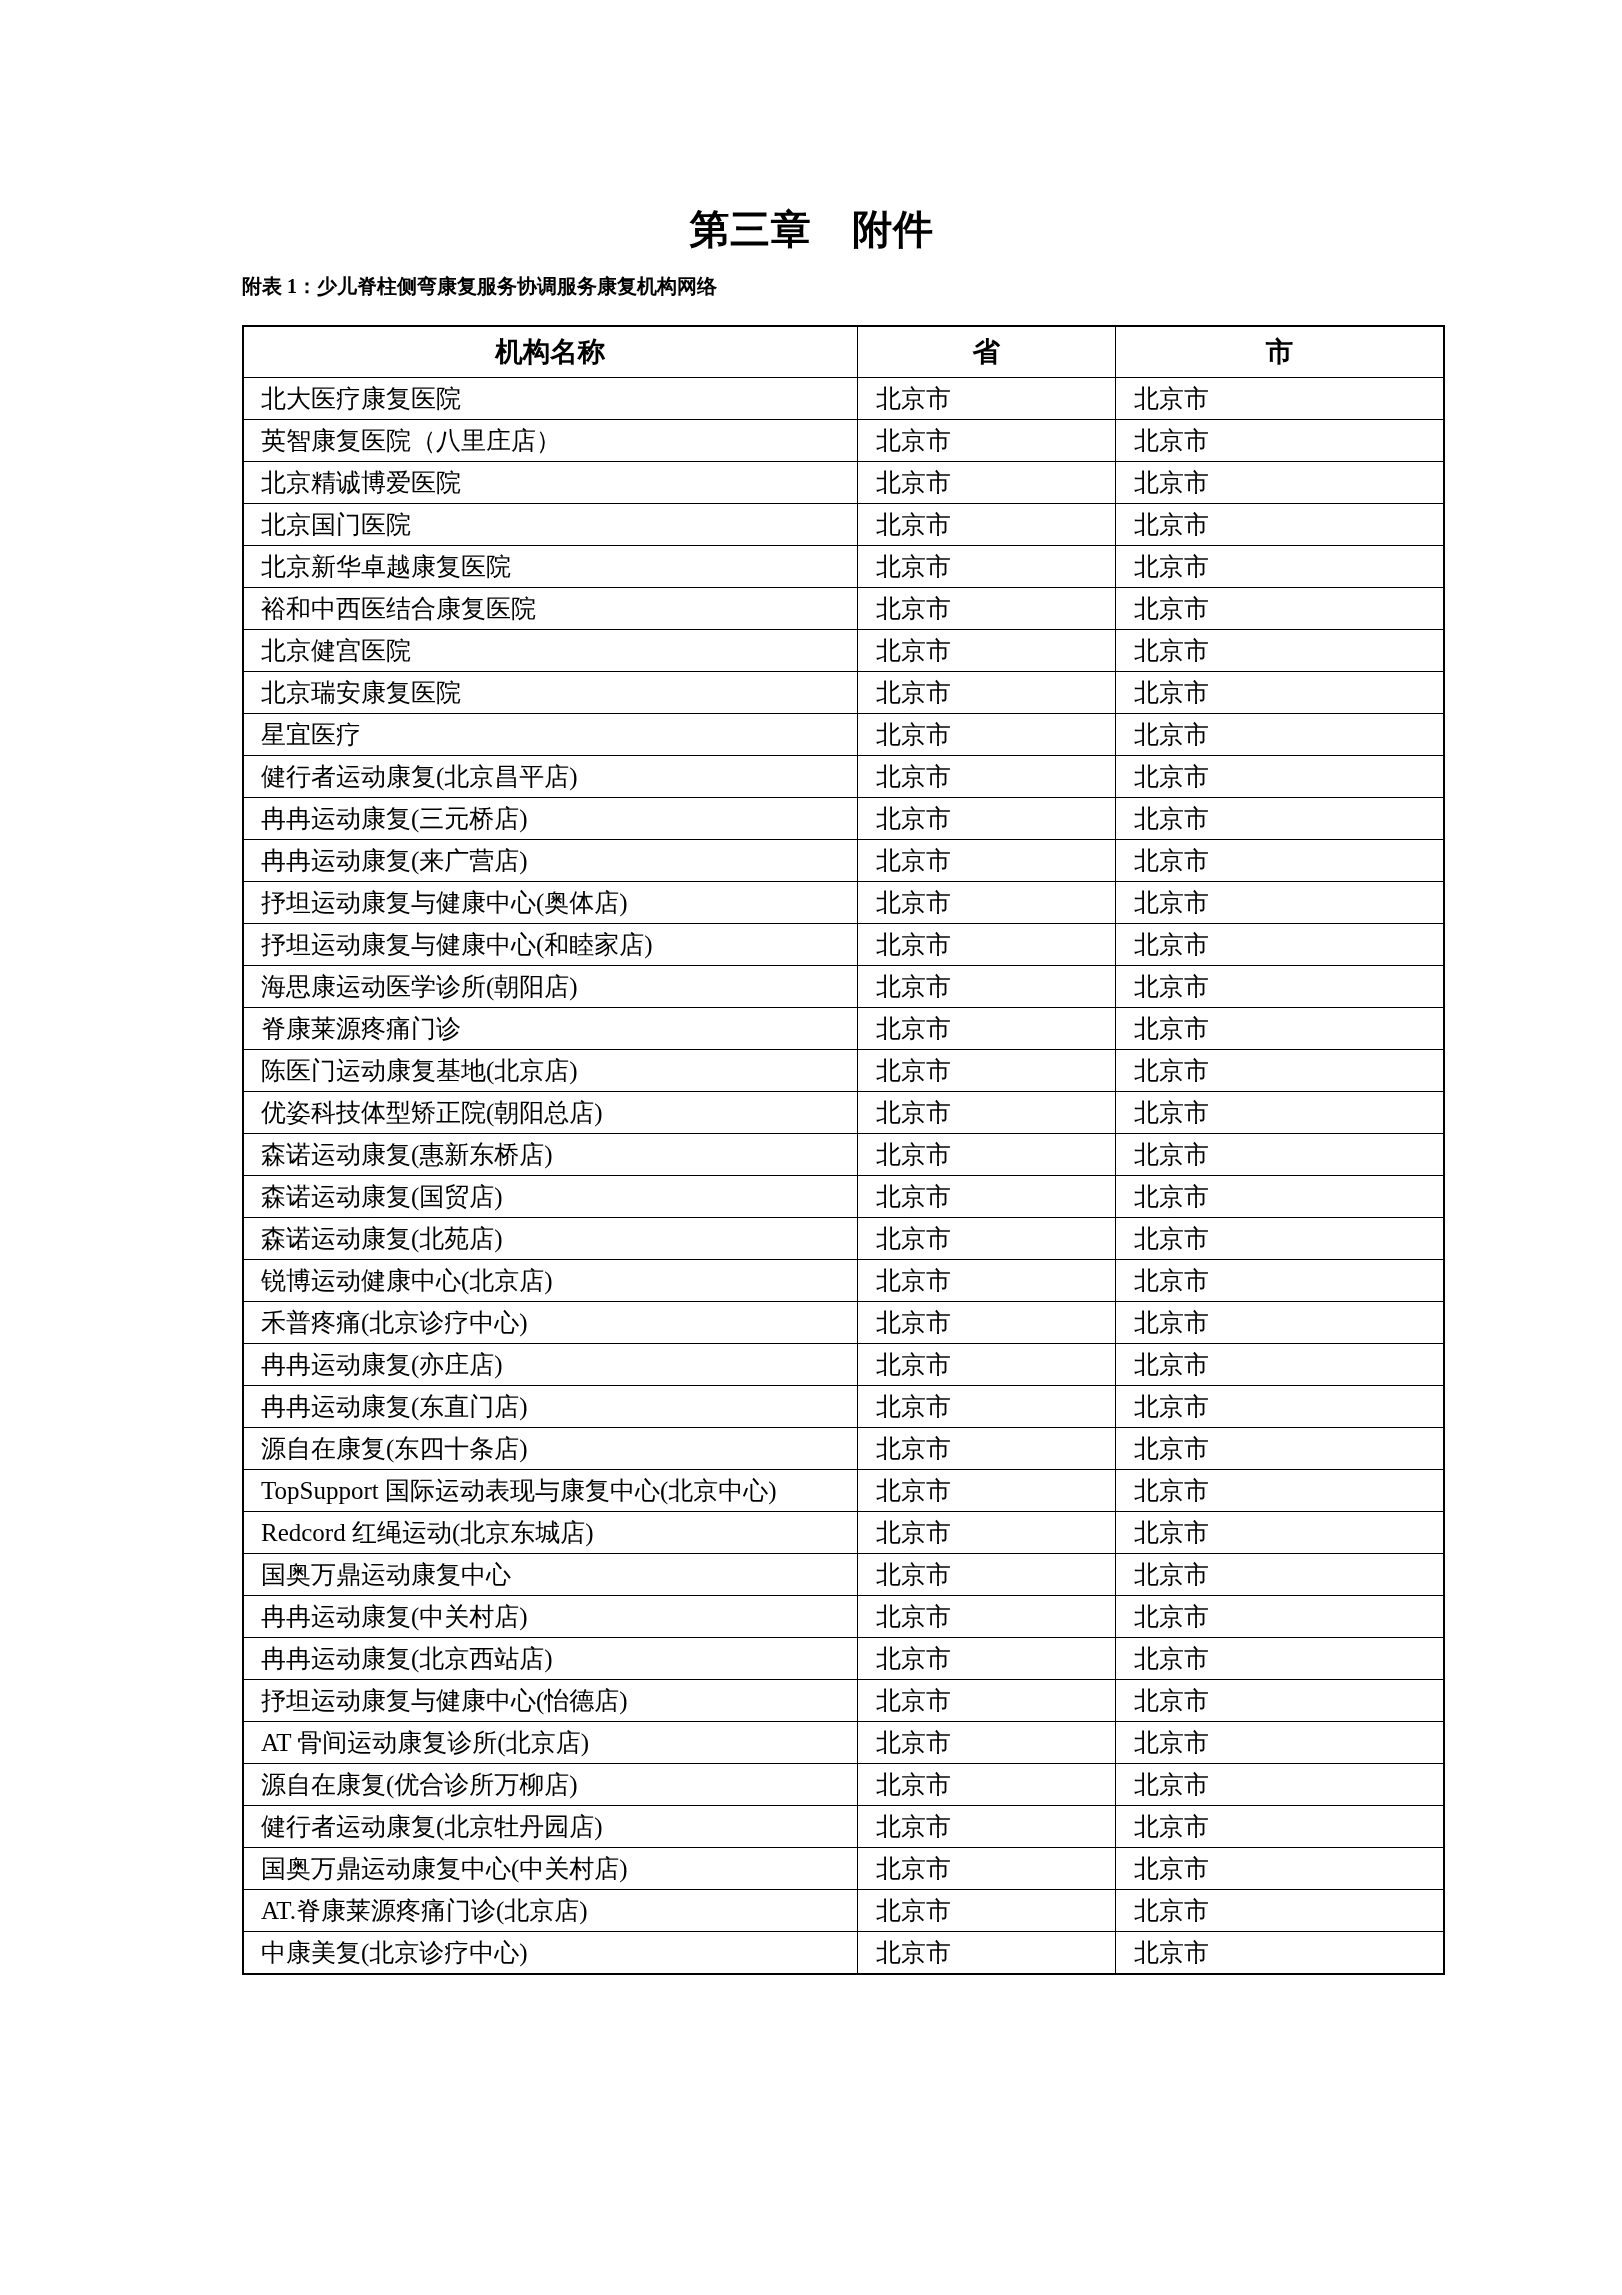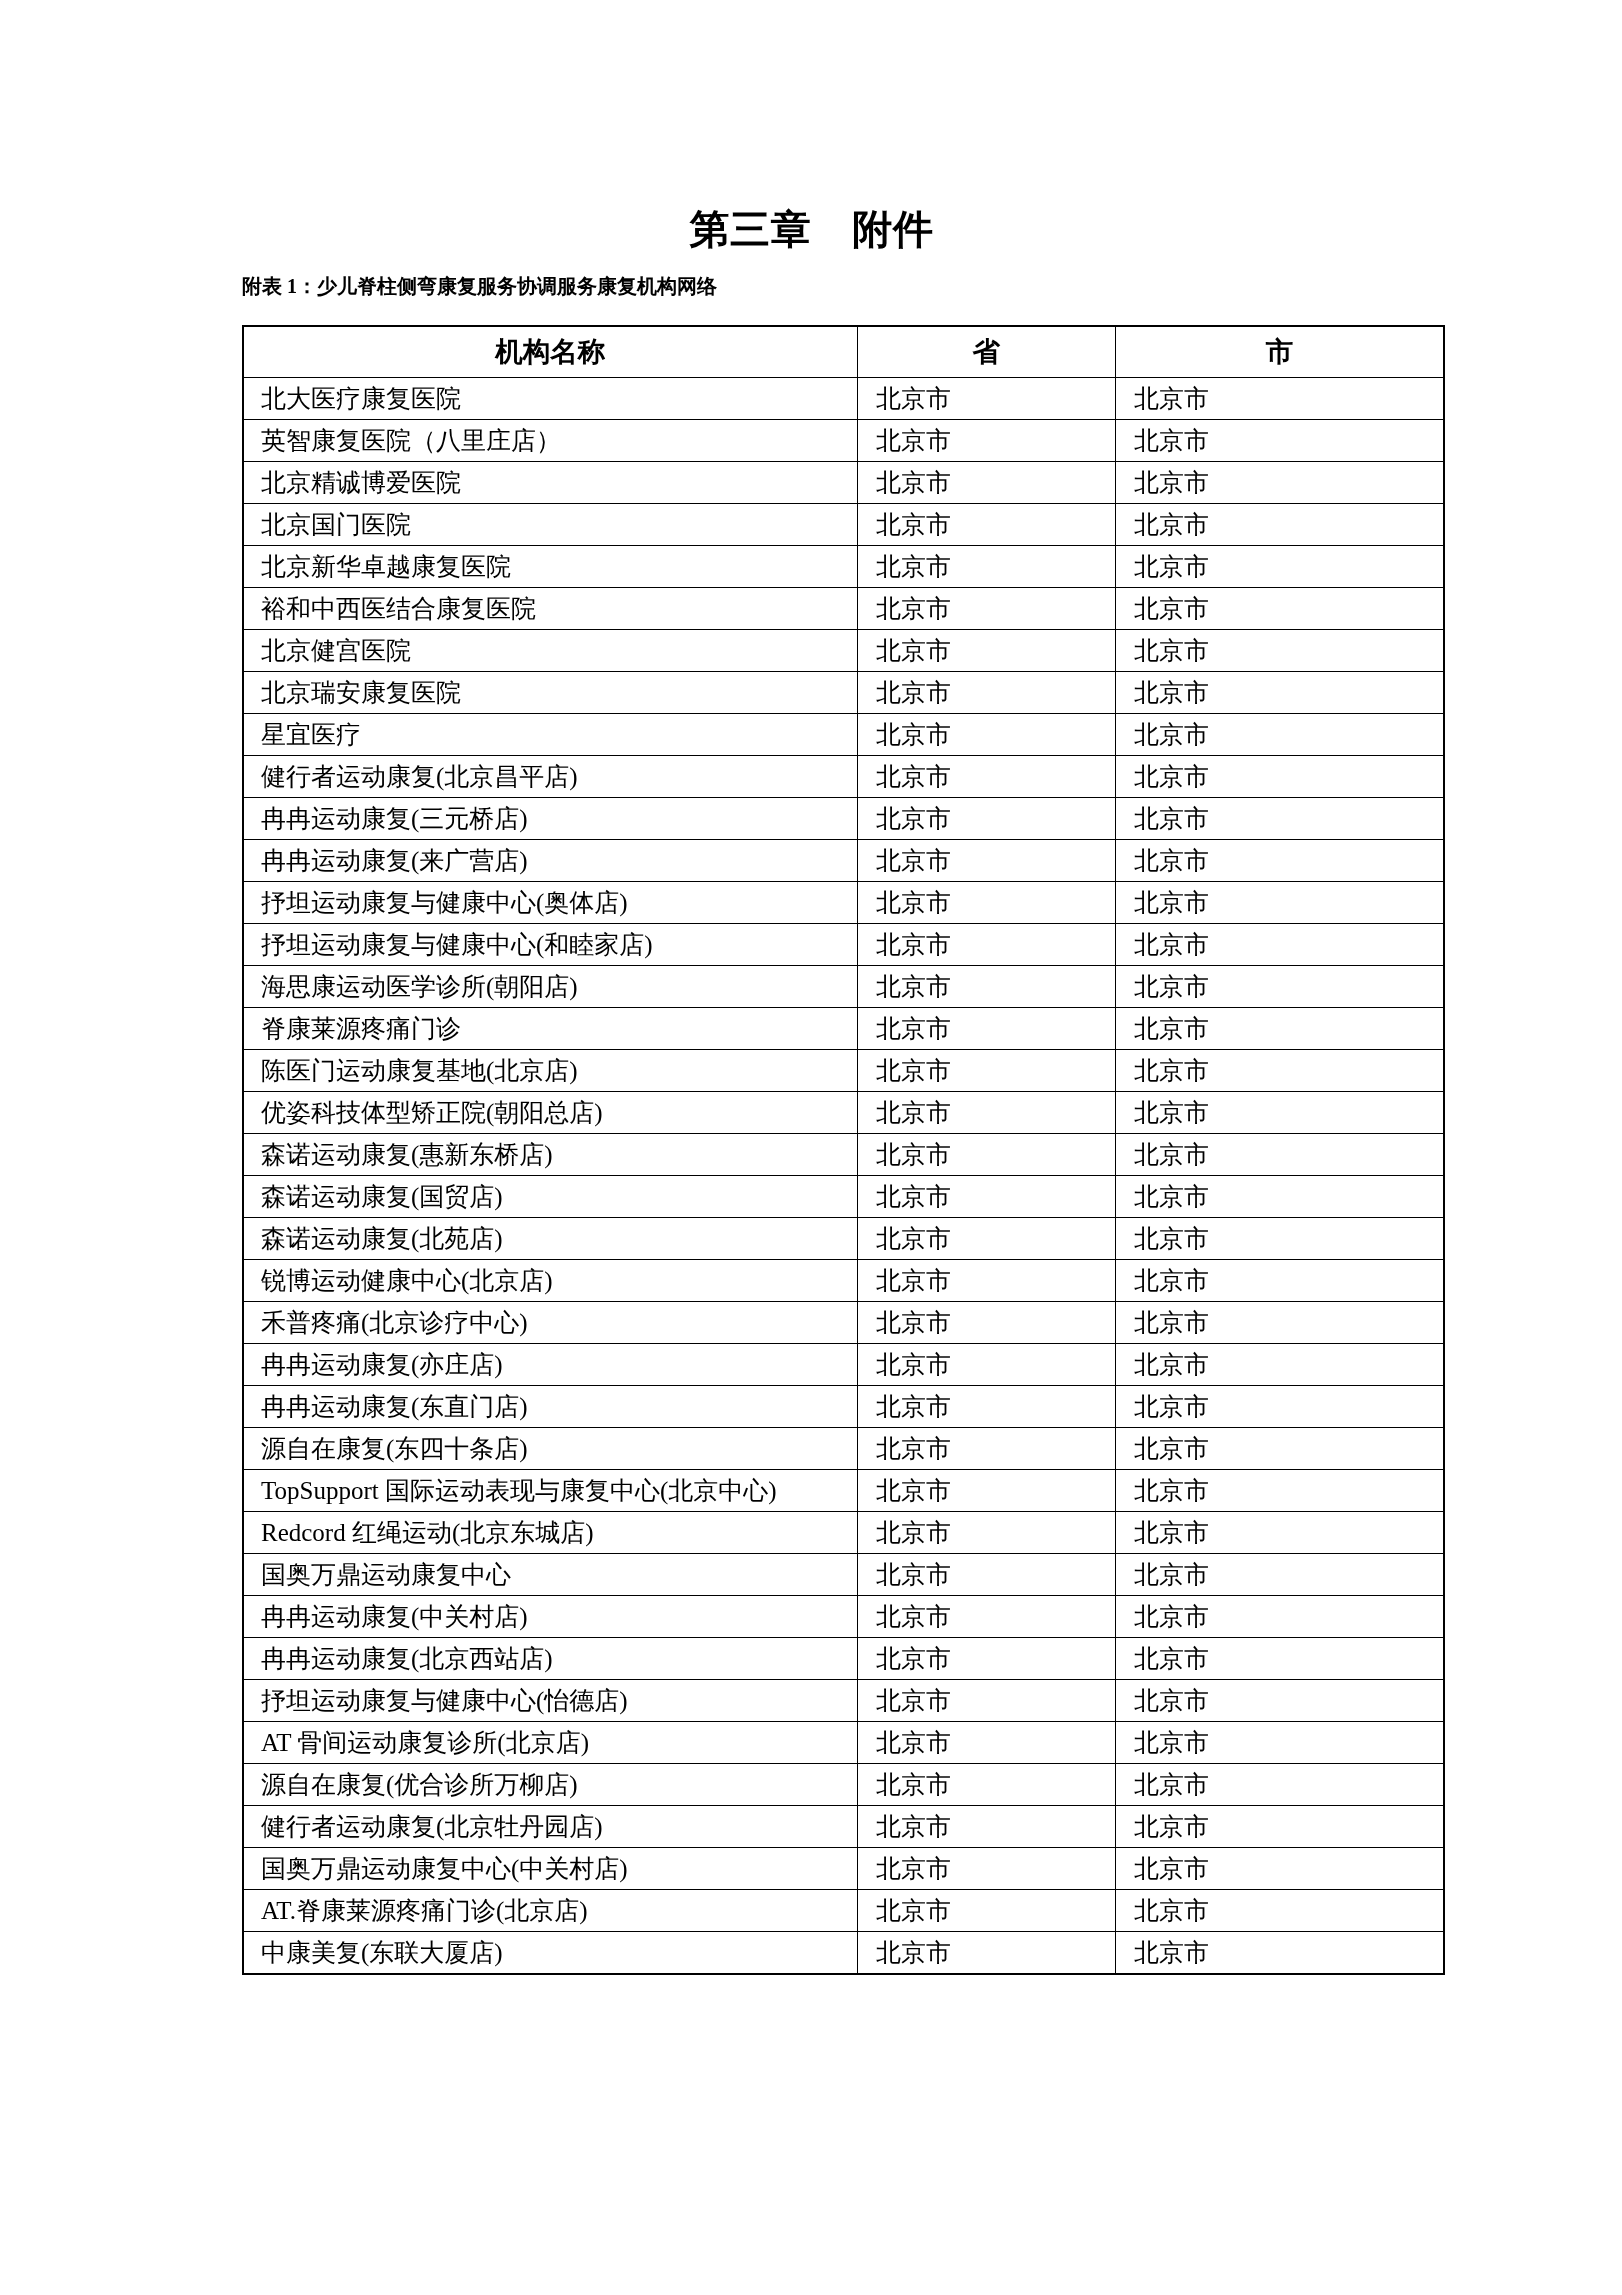--- a/index.html
+++ b/index.html
@@ -267,21 +267,21 @@
           <td class="name-cell">国奥万鼎运动康复中心(中关村店)</td>
           <td class="province-cell">北京市</td>
           <td class="city-cell">北京市</td>
         </tr>
         <tr>
           <td class="name-cell">AT.脊康莱源疼痛门诊(北京店)</td>
           <td class="province-cell">北京市</td>
           <td class="city-cell">北京市</td>
         </tr>
         <tr>
-          <td class="name-cell">中康美复(东联大厦店)</td>
+          <td class="name-cell">中康美复(北京诊疗中心)</td>
           <td class="province-cell">北京市</td>
           <td class="city-cell">北京市</td>
         </tr>
       </tbody>
   </table>
 
 </div>
 
 
 </body></html>

